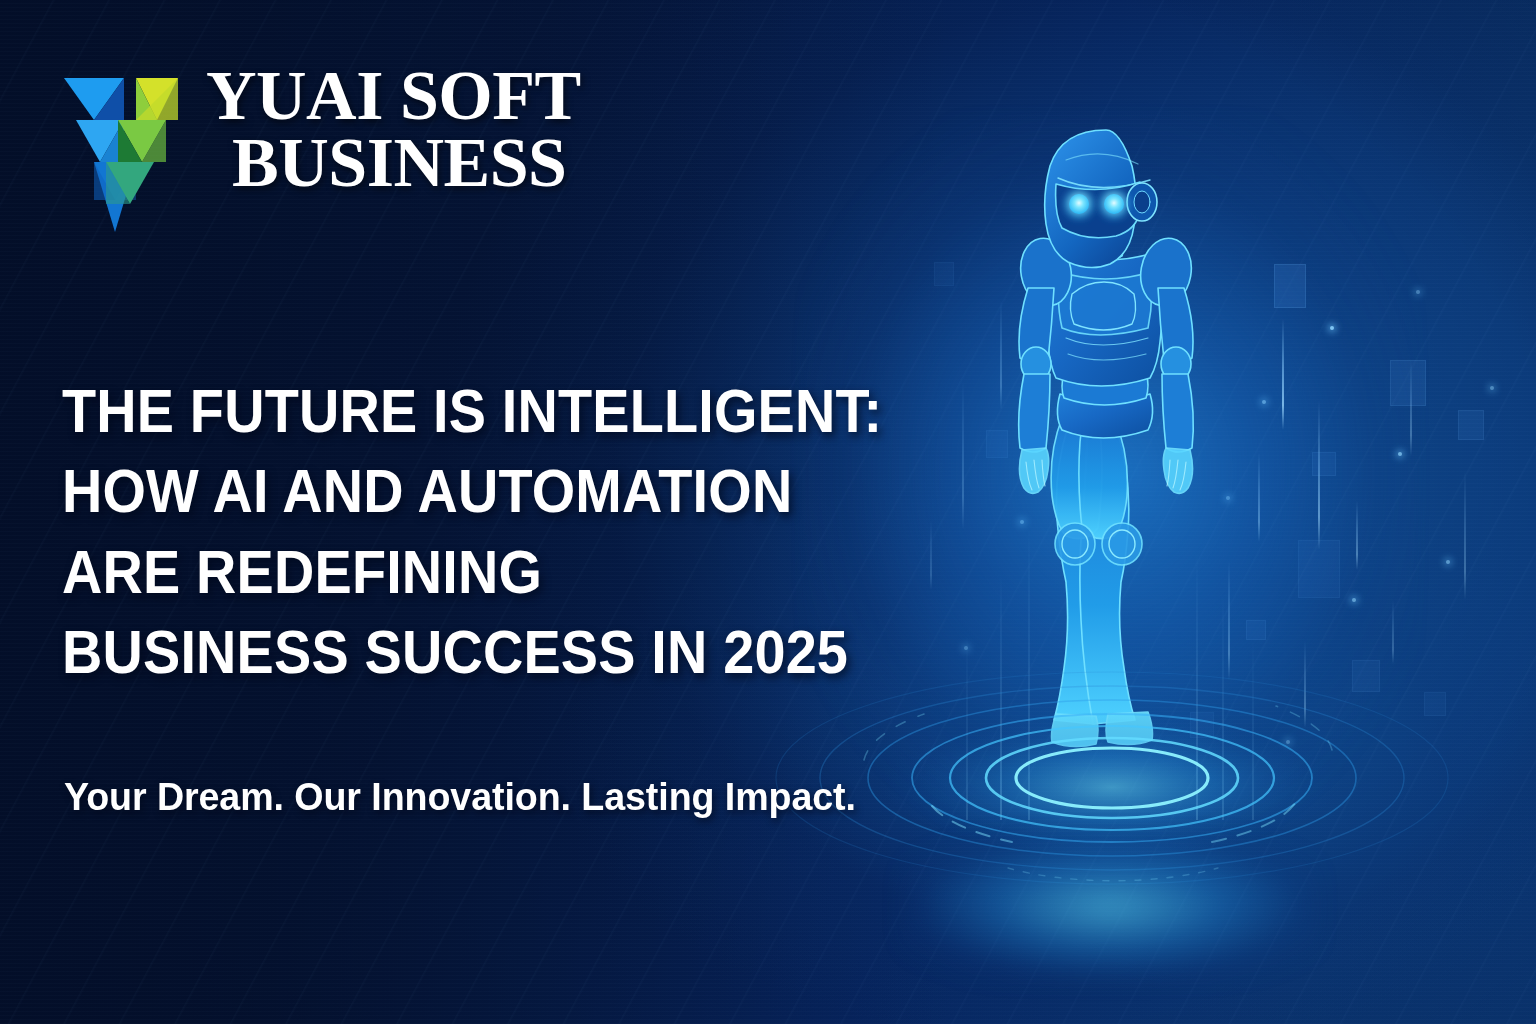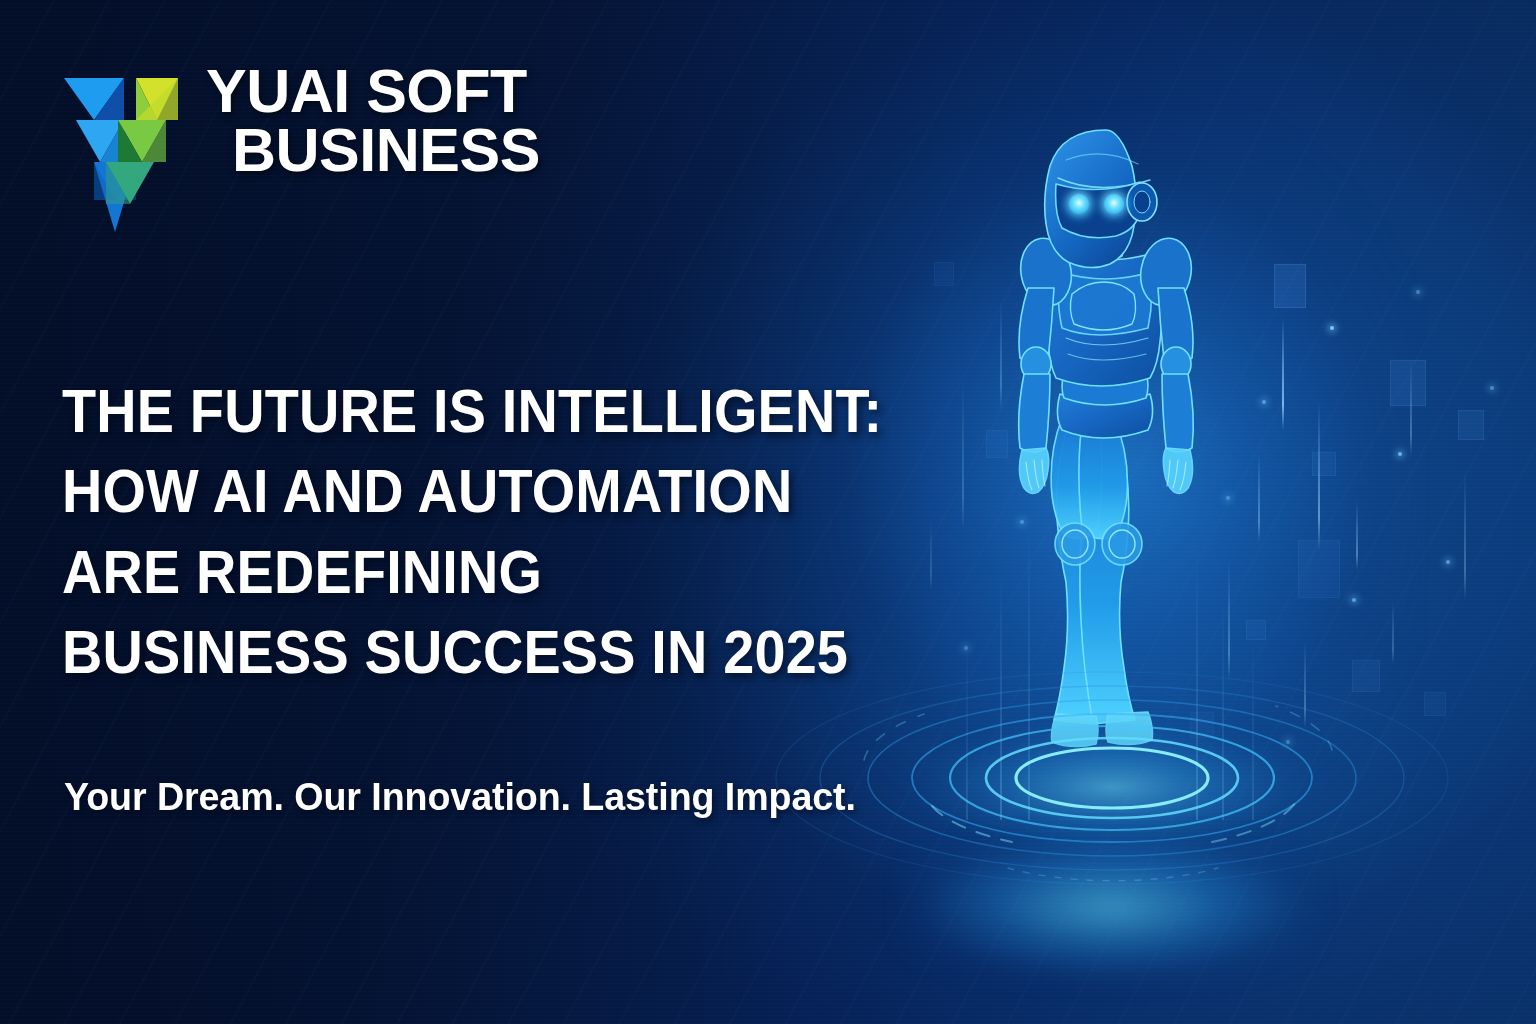--- a/index.html
+++ b/index.html
@@ -110,24 +110,25 @@
     display: flex;
     align-items: flex-start;
     gap: 26px;
   }
   .logo-mark { width: 118px; height: 168px; display: block; flex: none; margin-top: 8px; }
   .logo-words {
     display: flex;
     flex-direction: column;
     color: #ffffff;
     font-weight: 700;
-    font-size: 61px;
+    font-size: 70px;
     line-height: 0.96;
     letter-spacing: -0.5px;
     text-shadow: 2px 3px 7px rgba(0,0,0,.55);
+    font-family: Liberation Serif, serif;
   }
   .logo-words span { display: block; white-space: nowrap; }
   .logo-line-2 { padding-left: 26px; }
 
   
   .headline {
     position: absolute;
     left: 62px;
     top: 330px;
     width: 1000px;

